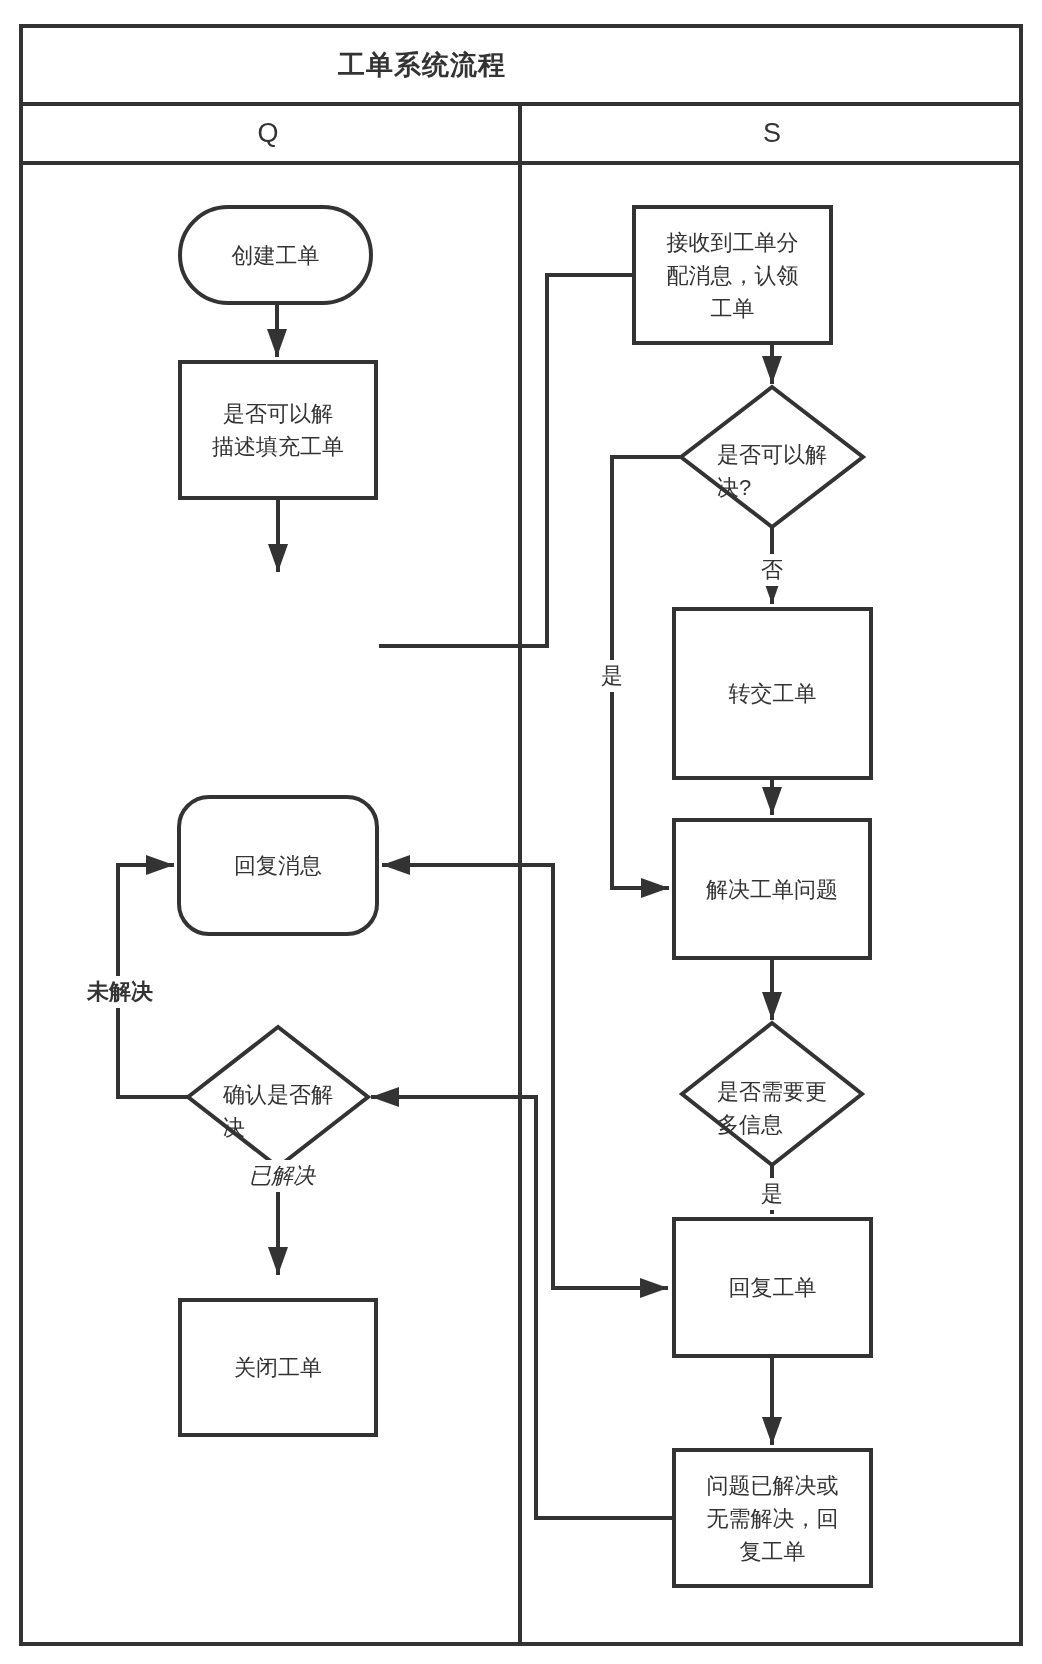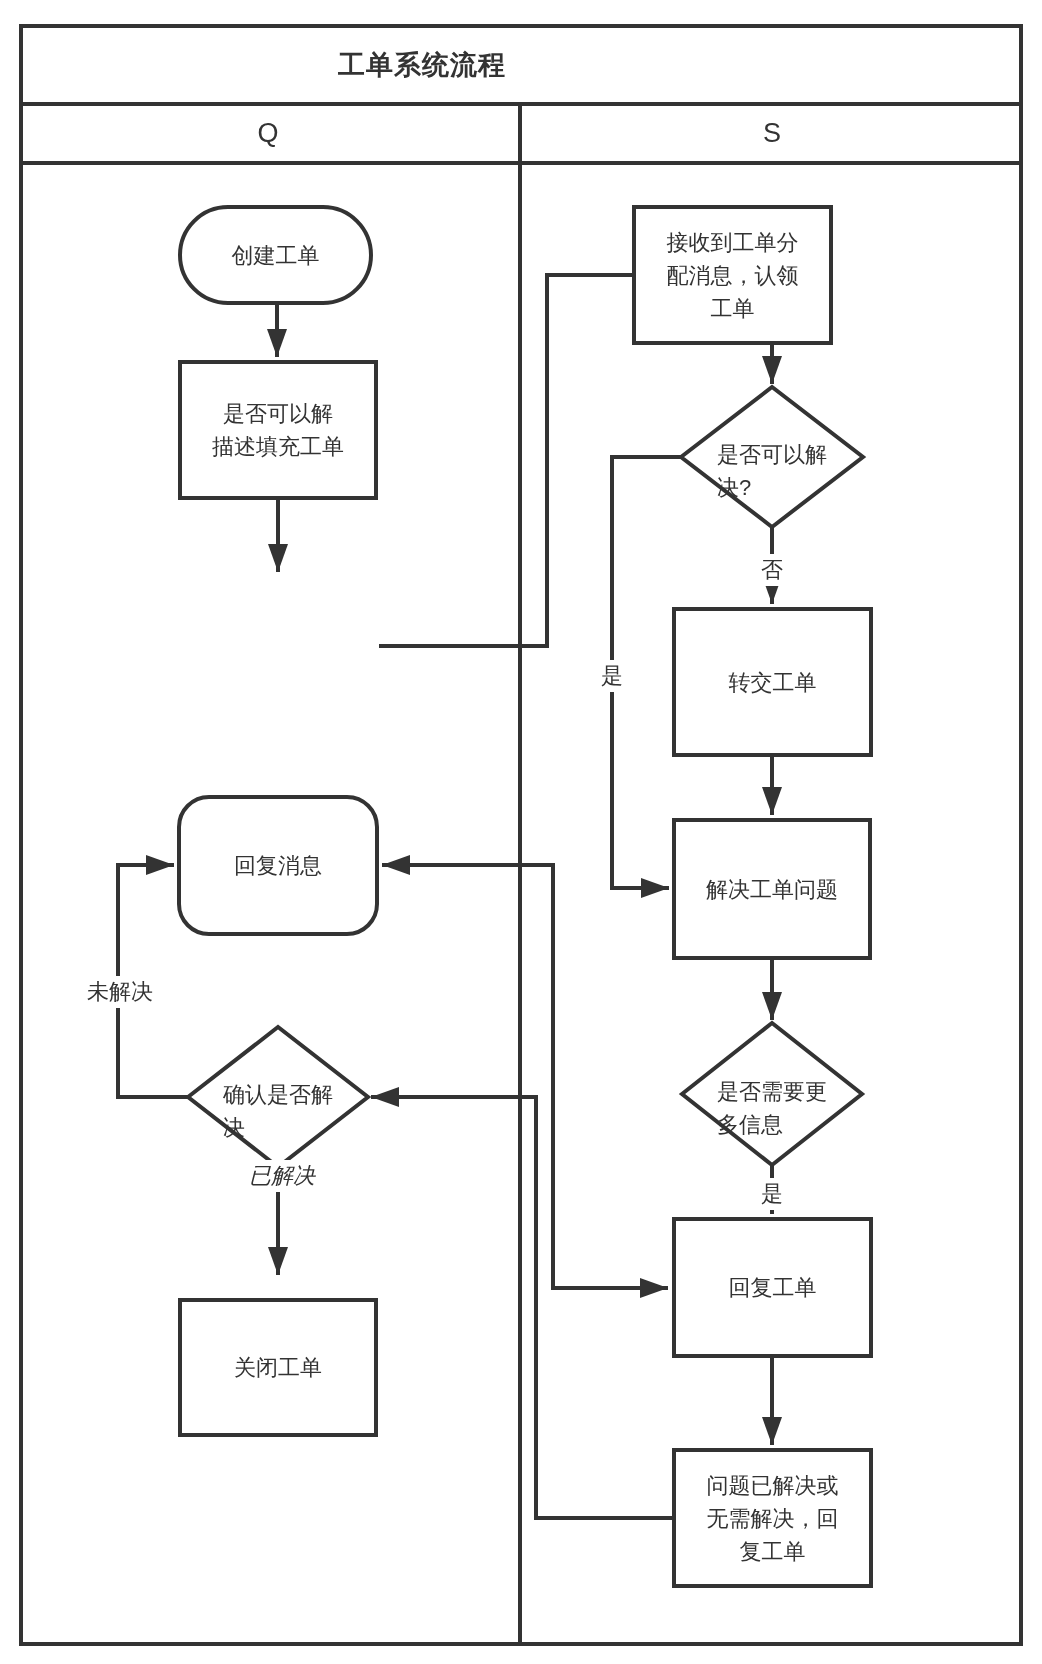--- a/index.html
+++ b/index.html
@@ -83,21 +83,21 @@
 
   <div class="node" style="left:632px;top:205px;width:201px;height:140px;">
     <div>接收到工单分</div>
     <div>配消息，认领</div>
     <div>工单</div>
   </div>
   <div class="dtext" style="left:772px;top:457px;">
     <div>是否可以解</div>
     <div>决?</div>
   </div>
-  <div class="node" style="left:672px;top:607px;width:201px;height:150px;">
+  <div class="node" style="left:672px;top:607px;width:201px;height:173px;">
     <div>转交工单</div>
   </div>
   <div class="node" style="left:672px;top:818px;width:200px;height:142px;">
     <div>解决工单问题</div>
   </div>
   <div class="dtext" style="left:772px;top:1094px;">
     <div>是否需要更</div>
     <div>多信息</div>
   </div>
   <div class="node" style="left:672px;top:1217px;width:201px;height:141px;">
@@ -105,16 +105,16 @@
   </div>
   <div class="node" style="left:672px;top:1448px;width:201px;height:140px;">
     <div>问题已解决或</div>
     <div>无需解决，回</div>
     <div>复工单</div>
   </div>
 
   <div class="elabel" style="left:772px;top:570px;">否</div>
   <div class="elabel" style="left:612px;top:676px;">是</div>
   <div class="elabel" style="left:772px;top:1194px;">是</div>
-  <div class="elabel" style="left:120px;top:992px;">未解决</div>
+  <div class="elabel" style="left:120px;top:992px;font-weight:bold;">未解决</div>
   <div class="elabel" style="left:282px;top:1176px;font-style:italic;">已解决</div>
 
 </div>
 
 </body></html>

